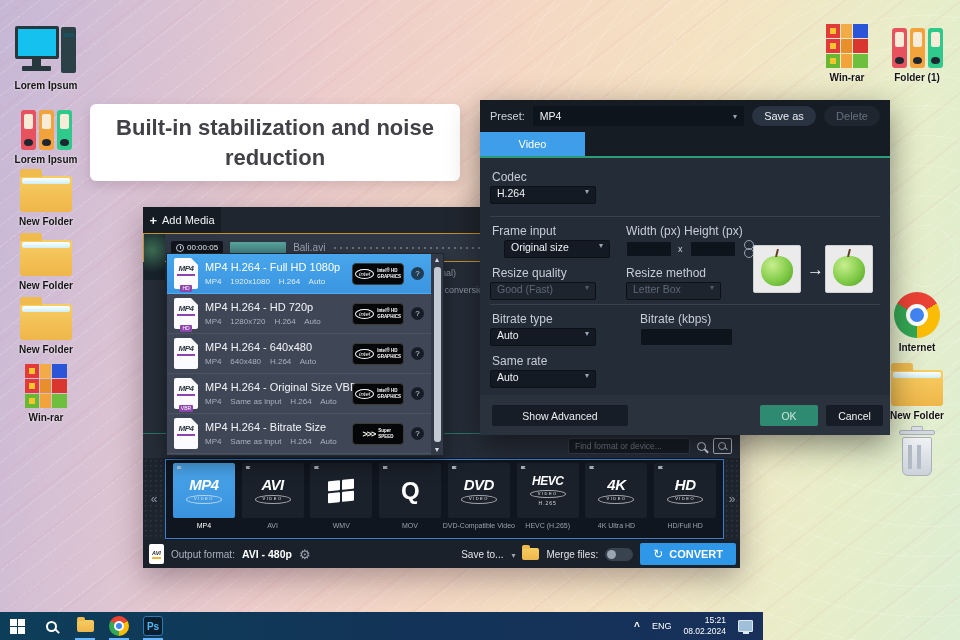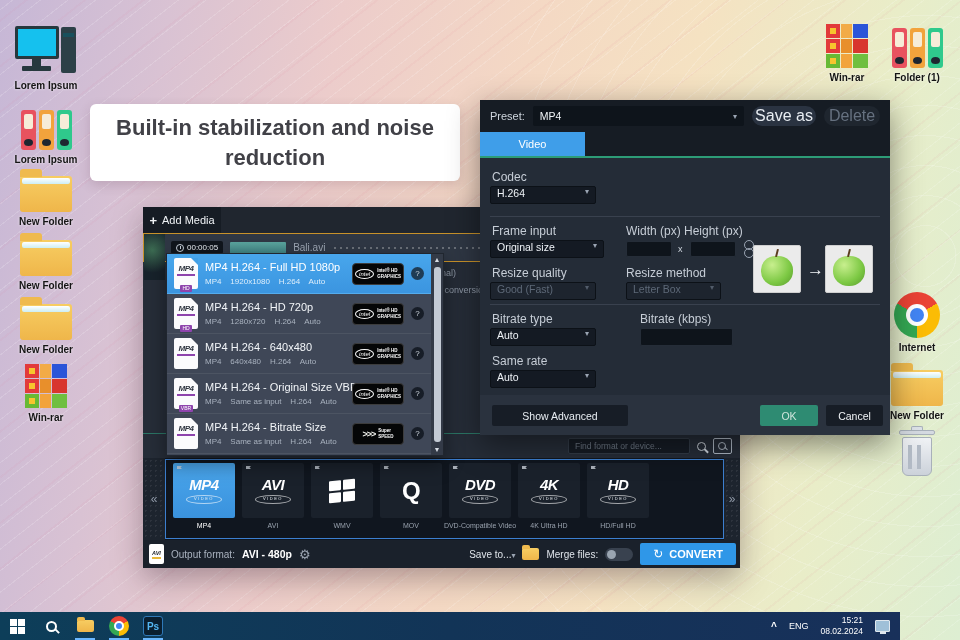--- a/index.html
+++ b/index.html
@@ -137,37 +137,37 @@
 
   
   .appfooter { position:absolute; left:0; right:0; top:333px; height:28px; background:#1a212b; display:flex; align-items:center; gap:7px; padding:0 4px 0 6px; }
   .avifile { width:15px; height:20px; background:#fff; border-radius:2px; display:flex; flex-direction:column; align-items:center; justify-content:center; }
   .avifile .at { font-size:5.5px; font-weight:bold; font-style:italic; color:#1c222b; }
   .avifile .ab { width:9px; height:2px; background:#e8b93c; margin-top:1px; }
   .outlabel { color:#a9b2bf; font-size:10px; }
   .outvalue { color:#fff; font-size:10.5px; font-weight:bold; }
   .gear { color:#9aa3b0; font-size:13px; line-height:1; }
   .fspacer { flex:1; }
-  .saveto { color:#dfe4ea; font-size:10px; display:flex; align-items:flex-end; gap:0; cursor:pointer; }
+  .saveto { color:#dfe4ea; font-size:10px; display:flex; align-items:flex-end; gap:8px; cursor:pointer; }
   .caret { font-size:8px; color:#9aa4b2; }
   .tfolder { position:relative; width:17px; height:12px; background:linear-gradient(#f7cd62,#efb64a); border-radius:2px; }
   .tfolder::before { content:""; position:absolute; top:-3px; left:0; width:8px; height:4px; background:#efba4e; border-radius:2px 2px 0 0; }
   .mergelabel { color:#dfe4ea; font-size:10px; }
   .toggle { width:28px; height:13px; background:#39424f; border-radius:7px; position:relative; cursor:pointer; }
   .toggle::after { content:""; position:absolute; left:2px; top:2px; width:9px; height:9px; border-radius:50%; background:#9aa5b1; }
   .convertbtn { height:22px; background:#2f97e8; border-radius:2px; color:#fff; font-size:11px; font-weight:bold; display:flex; align-items:center; gap:6px; padding:0 13px; cursor:pointer; }
   .convertbtn .cicon { font-size:12px; font-weight:normal; }
 
   
   #settings { position:absolute; left:480px; top:100px; width:410px; height:335px; background:#242c37; z-index:5;
     box-shadow:0 10px 30px rgba(0,0,0,.45); }
   .sethead { position:absolute; left:0; top:0; right:0; height:32px; background:#161c24; display:flex; align-items:center; gap:8px; padding:0 10px; }
   .plabel { font-size:11px; color:#cfd6de; }
   .presetdd { flex:1; height:20px; background:#0e141b; border-radius:2px; display:flex; align-items:center; justify-content:space-between; padding:0 7px; color:#f0f3f6; font-size:10.5px; cursor:pointer; }
-  .hbtn { height:20px; border-radius:10px; display:flex; align-items:center; justify-content:center; font-size:16px; cursor:pointer; }
+  .hbtn { height:20px; border-radius:10px; display:flex; align-items:center; justify-content:center; font-size:11px; cursor:pointer; }
   .saveas { width:64px; background:#2a3341; color:#e8edf2; }
   .delete { width:56px; background:#1f262f; color:#667180; }
   .tabsrow { position:absolute; left:0; top:32px; right:0; height:26px; background:#161c24; display:flex; border-bottom:2px solid #2d9c77; }
   .tab { width:105px; display:flex; align-items:center; justify-content:center; font-size:11px; cursor:pointer; }
   .tab.active { background:#3f9ee9; color:#fff; }
   .tab.inactive { background:#1b212b; color:#cfd6de; }
   .setbody { position:absolute; left:0; top:60px; right:0; bottom:40px; background:#242c37; }
   .flabel { position:absolute; font-size:12px; color:#c6cdd6; white-space:nowrap; }
   .dd { position:absolute; height:18px; background:#141a23; border:1px solid #0c1117; border-radius:2px; display:flex; align-items:flex-start; justify-content:space-between; padding:0 6px; font-size:10.5px; color:#eef2f6; cursor:pointer; }
   .dd.disabled { color:#5d6877; background:#1d242e; cursor:default; }
@@ -183,21 +183,21 @@
     background:radial-gradient(circle at 35% 30%,#c8ef8e,#7cc843 60%,#58992d); }
   .apple::before { content:""; position:absolute; top:-7px; left:15px; width:2px; height:8px; background:#5a3d1e; transform:rotate(14deg); }
   .applearrow { position:absolute; font-size:17px; font-weight:bold; color:#f2f5f8; }
   .setfoot { position:absolute; left:0; bottom:0; right:0; height:40px; background:#2a323e; }
   .fbtn { position:absolute; top:10px; height:21px; border-radius:2px; display:flex; align-items:center; justify-content:center; font-size:10.5px; cursor:pointer; }
   .showadv { left:12px; width:136px; background:#171d26; color:#e8edf2; }
   .okbtn { left:280px; width:58px; background:#2e8b72; color:#cfe5dc; }
   .cancelbtn { left:346px; width:57px; background:#171d26; color:#f0f3f6; }
 
   
-  #taskbar { position:absolute; left:0; bottom:0; width:900px; height:28px; background:linear-gradient(90deg,#0d3e59,#123457,#18305a); z-index:10; display:flex; align-items:center; }
+  #taskbar { position:absolute; left:0; bottom:0; width:763px; height:28px; background:linear-gradient(90deg,#0d3e59,#123457,#18305a); z-index:10; display:flex; align-items:center; }
   .tbitem { position:relative; height:28px; display:flex; align-items:center; justify-content:center; width:34px; cursor:pointer; }
   .tbitem.running::after { content:""; position:absolute; bottom:0; left:7px; right:7px; height:2px; background:#6ab7ff; }
   .winlogo { display:grid; grid-template-columns:7px 7px; grid-auto-rows:7px; gap:1px; }
   .winlogo span { background:#fff; }
   .tmag { width:11px; height:11px; border:2px solid #fff; border-radius:50%; position:relative; }
   .tmag::after { content:""; position:absolute; width:6px; height:2px; background:#fff; transform:rotate(45deg); right:-5px; bottom:-2px; }
   .chrome.small { width:20px; height:20px; }
   .chrome.small .cwhite { inset:5px; } .chrome.small .cblue { inset:7px; }
   .psbox { width:20px; height:20px; background:#0a1f30; border:1px solid #2f79b8; border-radius:3px; color:#53b6f2; font-size:10px; font-weight:bold; display:flex; align-items:center; justify-content:center; }
   .trayarea { margin-left:auto; display:flex; align-items:center; gap:12px; padding-right:10px; color:#fff; }
@@ -481,20 +481,28 @@
         </div>
         <div class="tile">
           <div class="tface">
               <span class="tlogo">DVD</span>
               <span class="tsub">VIDEO</span>
             </div>
           <div class="tlabel">DVD-Compatible Video</div>
         </div>
         <div class="tile">
           <div class="tface">
+              <span class="tlogo" style="font-size:12px">HEVC</span>
+              <span class="tsub">VIDEO</span>
+              <span class="textra">H.265</span>
+            </div>
+          <div class="tlabel">HEVC (H.265)</div>
+        </div>
+        <div class="tile">
+          <div class="tface">
               <span class="tlogo">4K</span>
               <span class="tsub">VIDEO</span>
             </div>
           <div class="tlabel">4K Ultra HD</div>
         </div>
         <div class="tile">
           <div class="tface">
               <span class="tlogo">HD</span>
               <span class="tsub">VIDEO</span>
             </div>
@@ -543,21 +551,21 @@
     <div class="setbody">
       <span class="flabel" style="left:12px;top:10px">Codec</span>
       <span class="dd" style="left:10px;top:26px;width:106px">
         <span>H.264</span>
           <span class="caret">▾</span>
         </span>
       <span class="hrline" style="top:56px"></span>
 
       <span class="flabel" style="left:12px;top:64px">Frame input</span>
       <span class="flabel" style="left:146px;top:64px">Width (px) Height (px)</span>
-      <span class="dd" style="left:10px;top:80px;width:114px">
+      <span class="dd" style="left:24px;top:80px;width:106px">
         <span>Original size</span>
           <span class="caret">▾</span>
         </span>
       <span class="inputbox" style="left:146px;top:81px;width:46px"></span>
       <span class="xsep" style="left:198px;top:84px">x</span>
       <span class="inputbox" style="left:210px;top:81px;width:46px"></span>
       <span class="linkicon" style="left:264px;top:80px"></span>
 
       <span class="flabel" style="left:12px;top:106px">Resize quality</span>
       <span class="dd disabled" style="left:10px;top:122px;width:106px">

